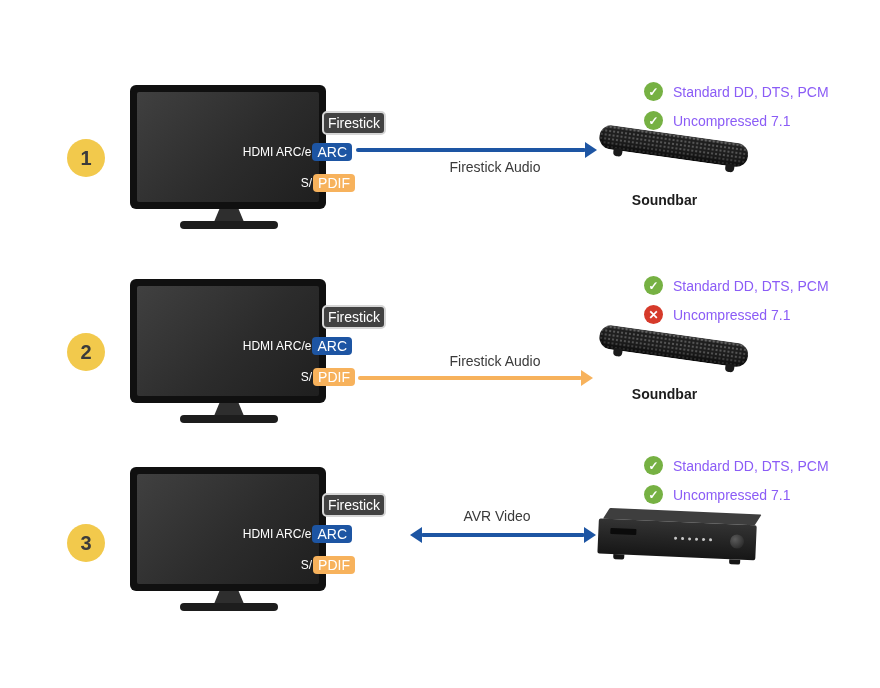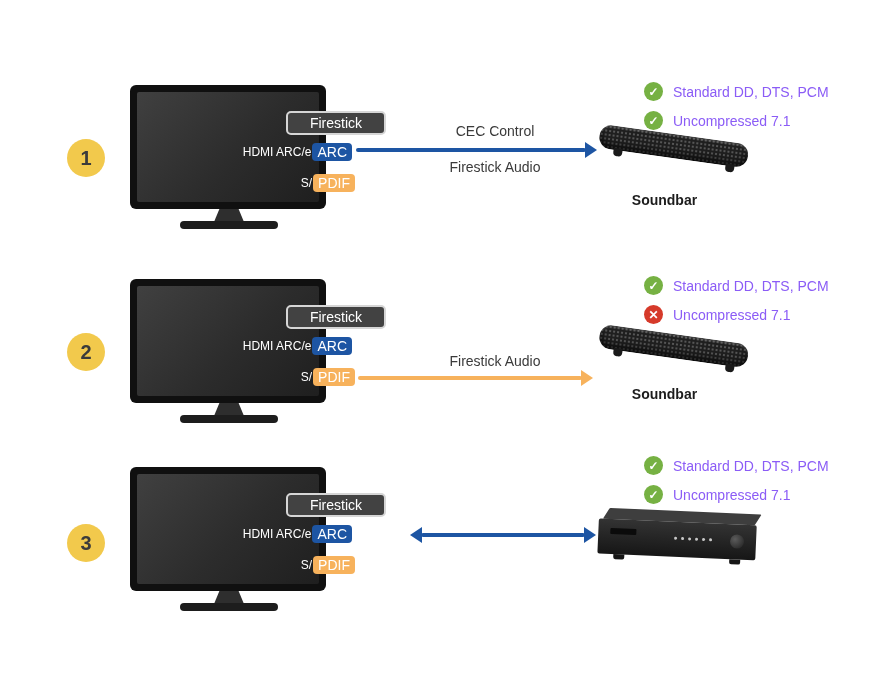--- a/index.html
+++ b/index.html
@@ -19,21 +19,21 @@
   
   .tv { position:absolute; left:130px; top:25px; width:196px; height:156px; }
   .tv-body { position:absolute; left:0; top:0; width:196px; height:124px; background:#101010; border-radius:6px; padding:7px; }
   .tv-screen-inner { width:100%; height:100%; border-radius:2px; background:linear-gradient(135deg,#404040 0%,#2c2c2c 55%,#1f1f1f 100%); }
   .tv-neck { position:absolute; left:84px; top:124px; width:30px; height:13px; background:#2e2e2e;
     clip-path:polygon(18% 0,82% 0,100% 100%,0 100%); }
   .tv-base { position:absolute; left:50px; top:136px; width:98px; height:8px; background:#1d1d1d; border-radius:4px; }
 
   
   .firestick-badge { position:absolute; right:494px; top:51px; background:#424242; color:#fff;
-    font-size:14px; padding:2px 22px; border-radius:5px; border:2px solid #d6d6d6; white-space:nowrap; }
+    font-size:14px; padding:2px 4px; border-radius:5px; border:2px solid #d6d6d6; white-space:nowrap; }
   .port-row { position:absolute; display:flex; align-items:center; white-space:nowrap; }
   .hdmi-row { right:528px; top:83px; }
   .spdif-row { right:525px; top:114px; }
   .port-text { color:#ffffff; font-size:12px; }
   .badge { font-size:14px; color:#fff; padding:1px 5px; border-radius:4px; margin-left:1px; }
   .badge-blue { background:var(--accent-blue,#1d55a3); }
   .badge-orange { background:var(--accent-orange,#f7b25c); }
 
   
   .arrow { position:absolute; height:4px; background:currentColor; border-radius:2px; }
@@ -114,21 +114,20 @@
     <div class="port-row hdmi-row">
       <span class="port-text">HDMI ARC/e</span>
       <span class="badge badge-blue">ARC</span>
     </div>
     <div class="port-row spdif-row">
       <span class="port-text">S/</span>
       <span class="badge badge-orange">PDIF</span>
     </div>
 
     <div class="arrow conn-arrow arrow-blue dir-right"></div>
-    <div class="conn-label conn-top">CEC Control</div>
     <div class="conn-label conn-bottom">Firestick Audio</div>
 
     <div class="features">
       <div class="feature">
         <span class="feature-icon icon-check">✓</span>
         <span class="feature-text">Standard DD, DTS, PCM</span>
       </div>
       <div class="feature">
         <span class="feature-icon icon-check">✓</span>
         <span class="feature-text">Uncompressed 7.1</span>
@@ -202,20 +201,21 @@
     <div class="port-row hdmi-row">
       <span class="port-text">HDMI ARC/e</span>
       <span class="badge badge-blue">ARC</span>
     </div>
     <div class="port-row spdif-row">
       <span class="port-text">S/</span>
       <span class="badge badge-orange">PDIF</span>
     </div>
 
     <div class="arrow conn-arrow arrow-blue dir-both"></div>
+    <div class="conn-label conn-top">AVR Video</div>
 
     <div class="features">
       <div class="feature">
         <span class="feature-icon icon-check">✓</span>
         <span class="feature-text">Standard DD, DTS, PCM</span>
       </div>
       <div class="feature">
         <span class="feature-icon icon-check">✓</span>
         <span class="feature-text">Uncompressed 7.1</span>
       </div>

